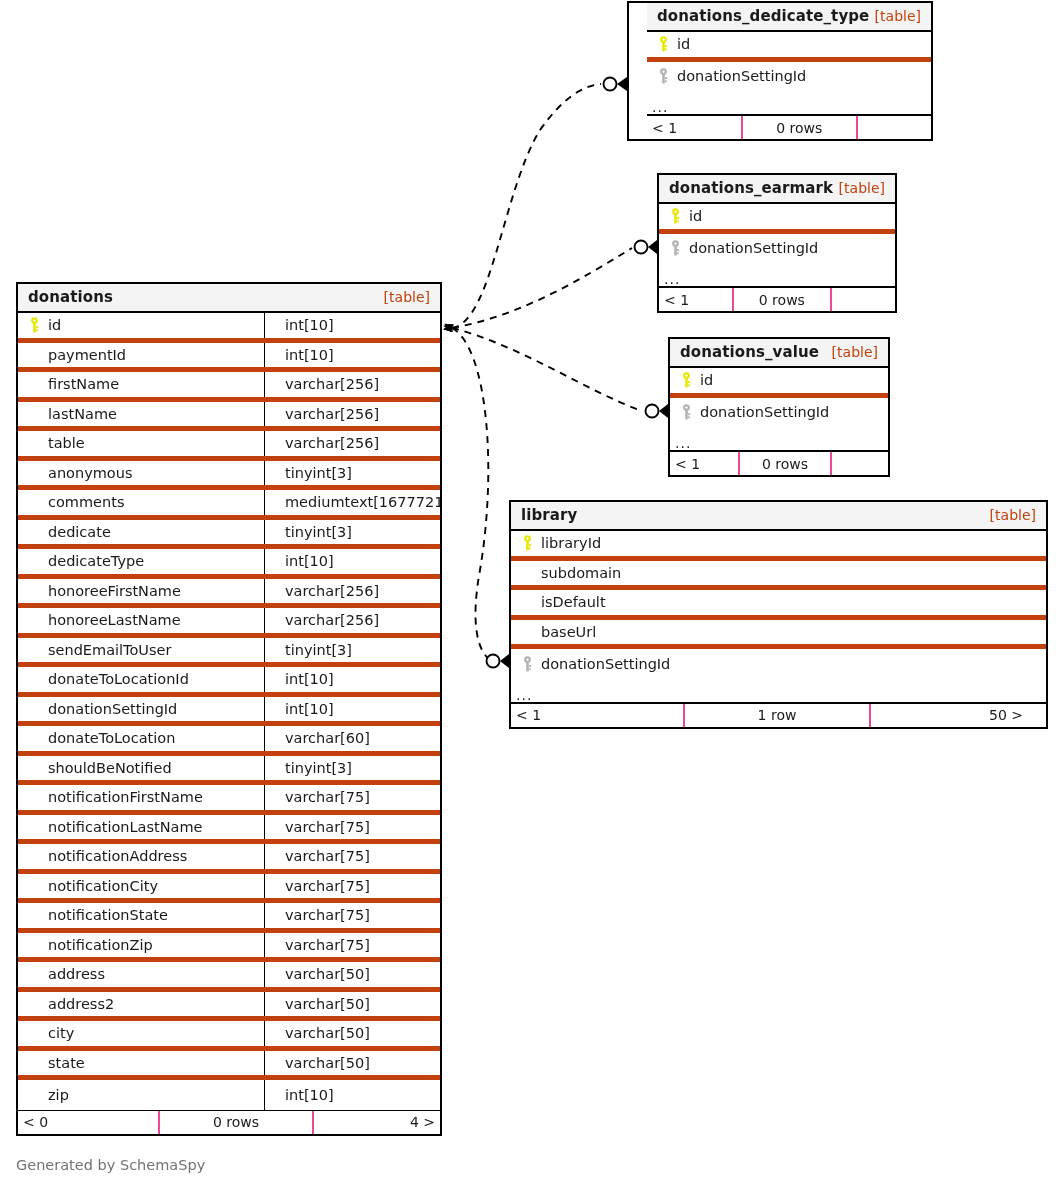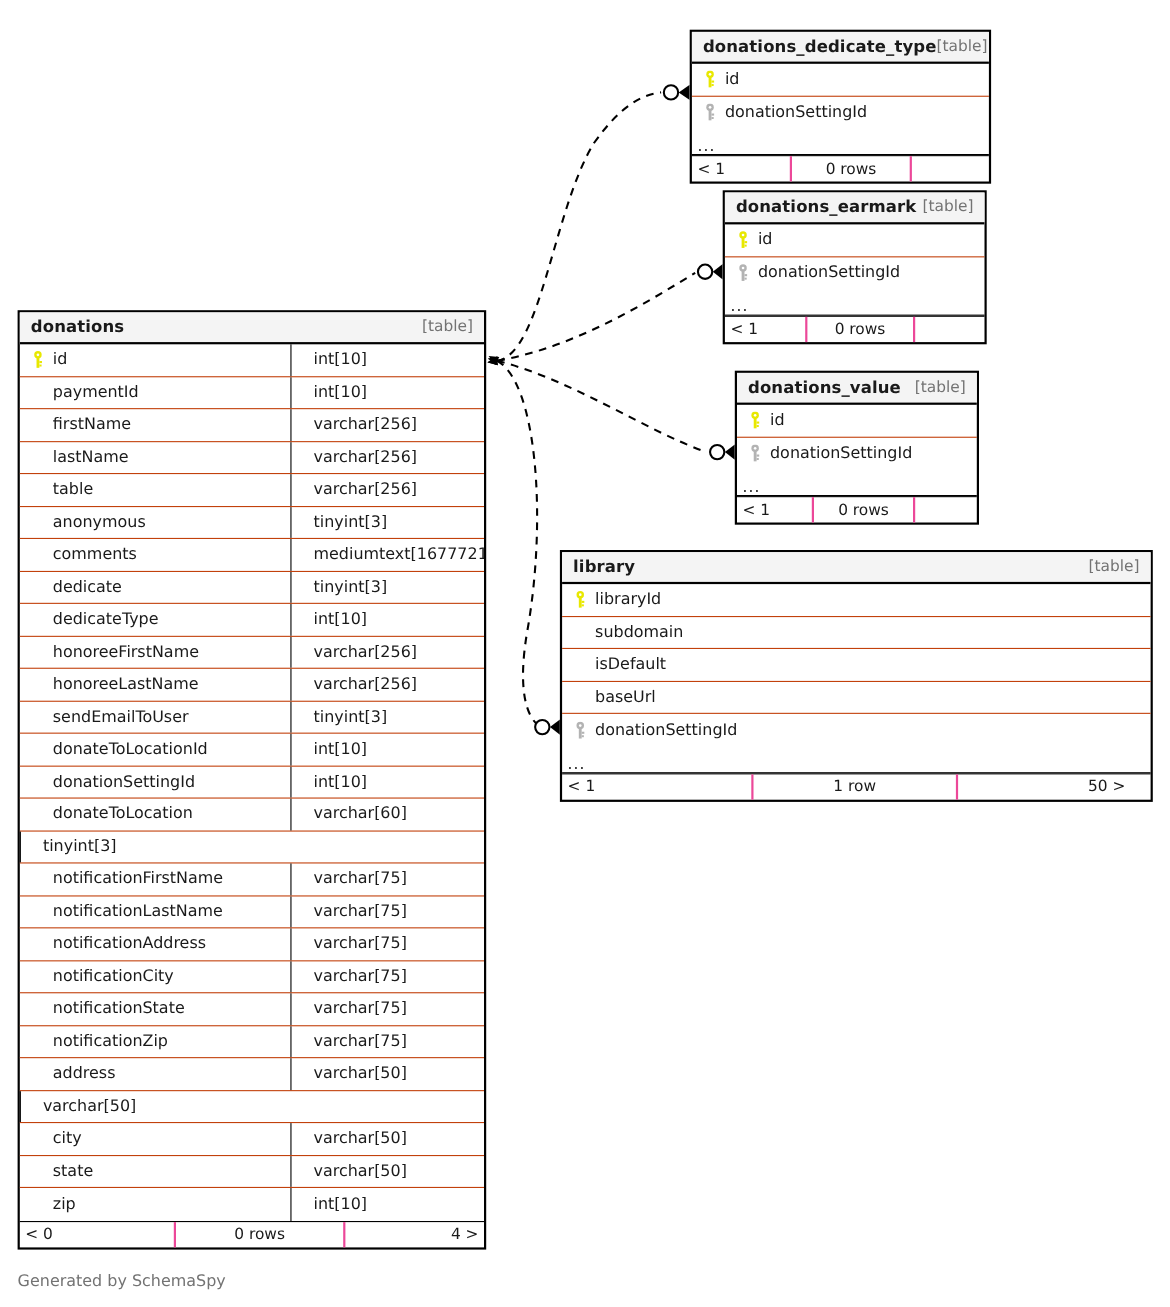--- a/index.html
+++ b/index.html
@@ -47,28 +47,28 @@
     height: 29px;
   }
   .er-table .tname {
     font-weight: bold;
     font-size: 15px;
     letter-spacing: 0.1px;
     white-space: nowrap;
   }
   .er-table .ttag {
     font-size: 14px;
-    color: #737373;
+    color: #c2410c;
     white-space: nowrap;
   }
 
   .row {
     display: flex;
     box-sizing: border-box;
-    border-bottom: 1px solid #c2410c;
+    border-bottom: 5px solid #c2410c;
     height: 29.5px;
     align-items: center;
   }
   .row:last-child { border-bottom: none; }
 
   .cell-name {
     display: flex;
     align-items: center;
     box-sizing: border-box;
     height: 100%;
@@ -137,21 +137,21 @@
   .f-right{ justify-content: flex-end; }
 
   
   #tbl-donations { left: 16px; top: 282px; width: 426px; }
   #tbl-donations .cell-name { width: 246px; }
   #tbl-donations .cell-type { width: 176px; }
   #tbl-donations .footer .c0 { width: 140px; }
   #tbl-donations .footer .c1 { width: 154px; }
   #tbl-donations .footer .c2 { width: 128px; }
 
-  #tbl-ddt { left: 627px; top: 27px; width: 274px; }
+  #tbl-ddt { left: 627px; top: 1px; width: 306px; padding-left: 18px; }
   #tbl-ddt .footer .c0 { width: 100px; }
   #tbl-ddt .footer .c1 { width: 122px; }
   #tbl-ddt .footer .c2 { width: 80px; }
 
   #tbl-earmark { left: 657px; top: 173px; width: 240px; }
   #tbl-earmark .footer .c0 { width: 75px; }
   #tbl-earmark .footer .c1 { width: 101px; }
   #tbl-earmark .footer .c2 { width: 67px; }
 
   #tbl-value { left: 668px; top: 337px; width: 222px; }
@@ -335,20 +335,24 @@
         <div class="cell-type">int[10]</div>
       </div>
       <div class="row">
         <div class="cell-name">
           <span class="keyslot"></span>
           <span class="colname">donateToLocation</span>
         </div>
         <div class="cell-type">varchar[60]</div>
       </div>
       <div class="row">
+        <div class="cell-name">
+          <span class="keyslot"></span>
+          <span class="colname">shouldBeNotified</span>
+        </div>
         <div class="cell-type">tinyint[3]</div>
       </div>
       <div class="row">
         <div class="cell-name">
           <span class="keyslot"></span>
           <span class="colname">notificationFirstName</span>
         </div>
         <div class="cell-type">varchar[75]</div>
       </div>
       <div class="row">
@@ -387,20 +391,24 @@
         <div class="cell-type">varchar[75]</div>
       </div>
       <div class="row">
         <div class="cell-name">
           <span class="keyslot"></span>
           <span class="colname">address</span>
         </div>
         <div class="cell-type">varchar[50]</div>
       </div>
       <div class="row">
+        <div class="cell-name">
+          <span class="keyslot"></span>
+          <span class="colname">address2</span>
+        </div>
         <div class="cell-type">varchar[50]</div>
       </div>
       <div class="row">
         <div class="cell-name">
           <span class="keyslot"></span>
           <span class="colname">city</span>
         </div>
         <div class="cell-type">varchar[50]</div>
       </div>
       <div class="row">

